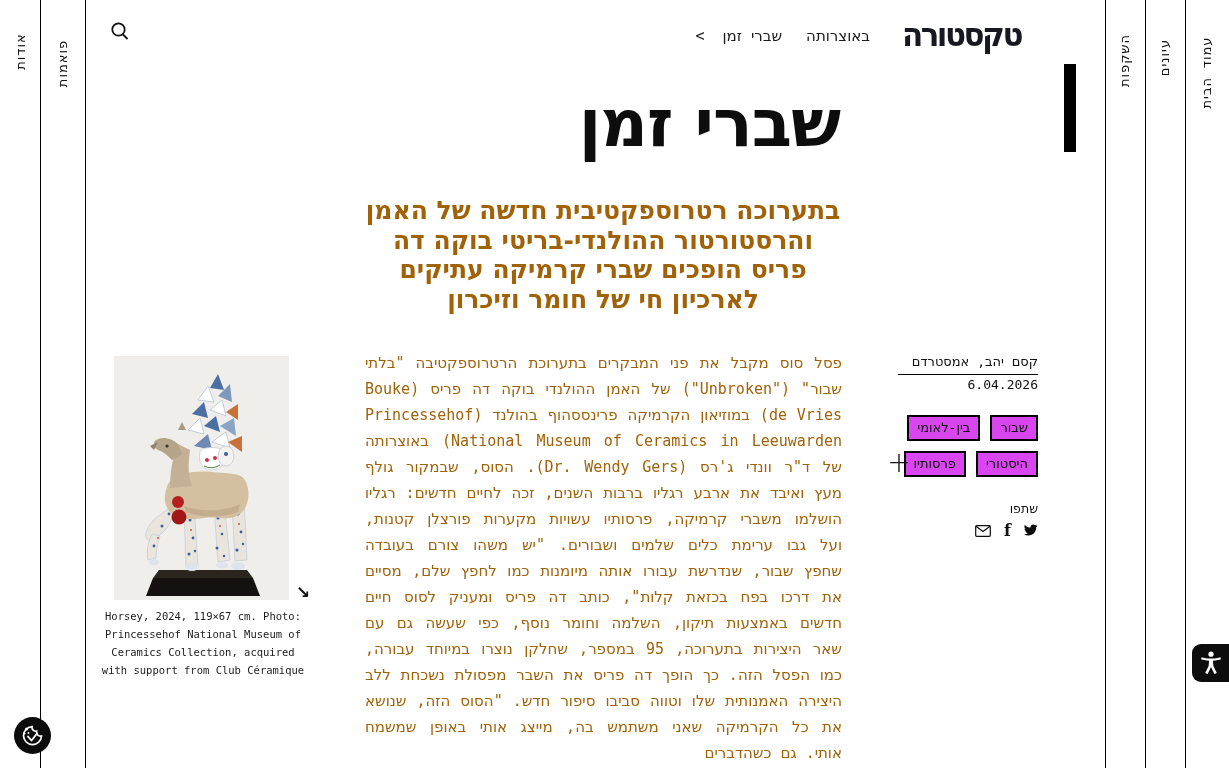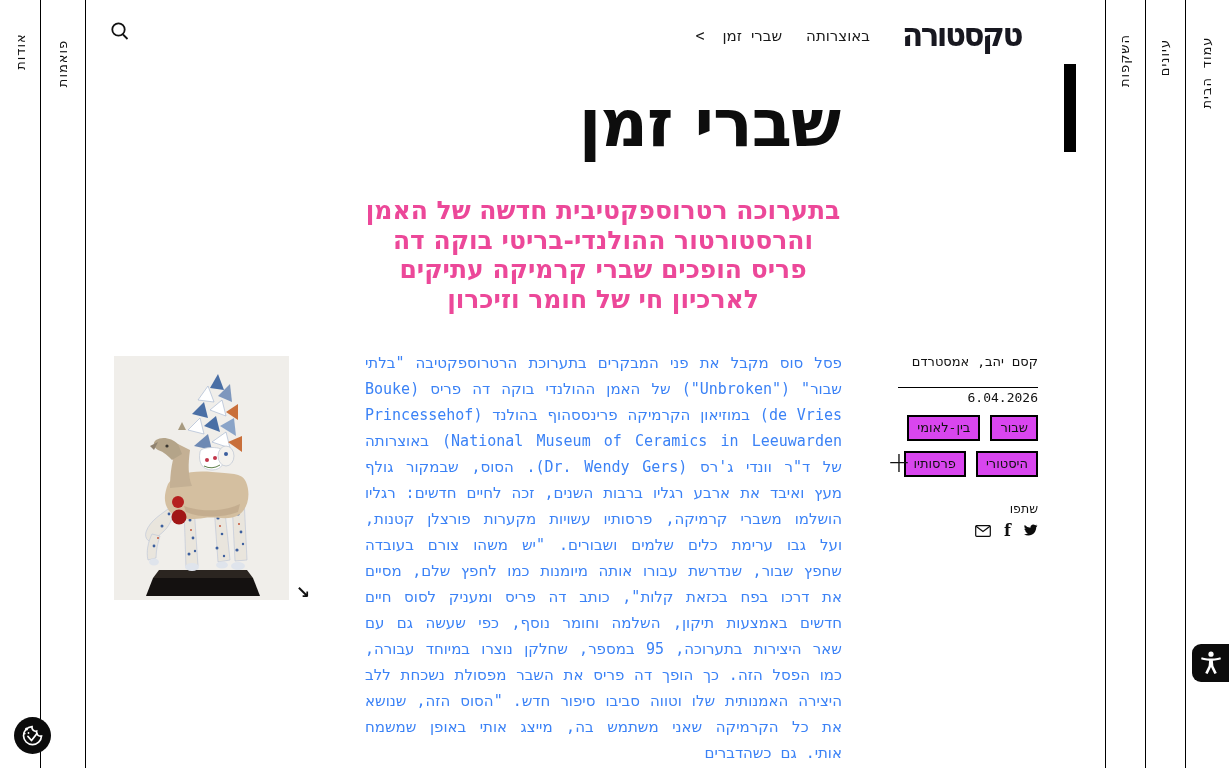--- a/index.html
+++ b/index.html
@@ -41,28 +41,28 @@
 
   
   .article-title {
     position:absolute; top:88px; right:389px; width:480px;
     direction:rtl; text-align:right;
     font-size:66px; font-weight:800; letter-spacing:-1px; color:#0d0d0d; line-height:1.1;
   }
   .article-subtitle {
     position:absolute; top:196px; left:362px; width:482px;
     direction:rtl; text-align:center;
-    font-size:25px; font-weight:700; color:#ec4899; line-height:29.5px;
+    font-size:25px; font-weight:700; color:#a16207; line-height:29.5px;
   }
 
   
   .byline { position:absolute; top:351px; right:191px; text-align:right; direction:rtl; }
   .byline .author {
     display:inline-block; font-family:"DejaVu Sans Mono","DejaVu Sans",monospace;
-    font-size:13px; border-bottom:1px solid #000; padding:0 0 18px 14px; cursor:pointer;
+    font-size:13px; border-bottom:1px solid #000; padding:0 0 5px 14px; cursor:pointer;
   }
   .byline .date {
     font-family:"DejaVu Sans Mono","DejaVu Sans",monospace;
     font-size:13px; margin-top:2px; direction:ltr;
   }
   .tags { position:absolute; top:415px; right:191px; width:160px; direction:rtl; }
   .tag-row { display:flex; gap:10px; justify-content:flex-start; margin-bottom:10px; }
   .tag {
     border:2px solid #000; padding:3px 8px 4px;
     font-family:"DejaVu Sans Mono","DejaVu Sans",monospace; font-size:13px;
@@ -88,21 +88,21 @@
     position:absolute; left:98px; top:607px; width:210px;
     font-family:"DejaVu Sans Mono","Liberation Mono",monospace;
     font-size:10.5px; line-height:18px; text-align:center; color:#1c1c1c;
   }
 
   
   .body-text {
     position:absolute; left:365px; top:350px; width:477px; height:418px; overflow:hidden;
     direction:rtl; text-align:justify;
     font-family:"DejaVu Sans Mono","DejaVu Sans",monospace;
-    font-size:15px; line-height:26px; color:#3b82f6;
+    font-size:15px; line-height:26px; color:#a16207;
   }
 
   
   .cookie-btn { position:absolute; left:14px; top:717px; width:37px; height:37px; cursor:pointer; }
   .a11y-btn {
     position:absolute; right:0; top:644px; width:37px; height:38px;
     background:#0c0c0c; border-radius:9px 0 0 9px; cursor:pointer;
     display:flex; align-items:center; justify-content:center;
   }
 </style>
@@ -249,20 +249,21 @@
 
       <path d="M86,96 c0,-6 24,-6 24,0 c2,10 -2,18 -12,18 c-10,0 -14,-8 -12,-18 z" fill="#ffffff" stroke="#c3cad6" stroke-width="0.8"></path>
       <circle cx="93" cy="104" r="2" fill="#c2364a"></circle>
         <circle cx="101" cy="102" r="2" fill="#c2364a"></circle>
       <path d="M90,110 q8,4 16,-1" stroke="#5d7f4a" stroke-width="1" fill="none"></path>
       <ellipse cx="112" cy="100" rx="8" ry="10" fill="#f4f2ee" stroke="#c3cad6" stroke-width="0.8"></ellipse>
       <circle cx="112" cy="98" r="2" fill="#3c5f9e"></circle>
     </svg>
   </div>
   <div class="expand-arrow" style="left:296px;top:582px;position:absolute">↘</div>
+  <div class="caption">Horsey, 2024, 119×67 cm. Photo: Princessehof National Museum of Ceramics Collection, acquired with support from Club Céramique</div>
 
   <div class="body-text">פסל סוס מקבל את פני המבקרים בתערוכת הרטרוספקטיבה "בלתי שבור" ("Unbroken") של האמן ההולנדי בוקה דה פריס (Bouke de Vries) במוזיאון הקרמיקה פרינססהוף בהולנד (Princessehof National Museum of Ceramics in Leeuwarden) באוצרותה של ד"ר וונדי ג'רס (Dr. Wendy Gers). הסוס, שבמקור גולף מעץ ואיבד את ארבע רגליו ברבות השנים, זכה לחיים חדשים: רגליו הושלמו משברי קרמיקה, פרסותיו עשויות מקערות פורצלן קטנות, ועל גבו ערימת כלים שלמים ושבורים. "יש משהו צורם בעובדה שחפץ שבור, שנדרשת עבורו אותה מיומנות כמו לחפץ שלם, מסיים את דרכו בפח בכזאת קלות", כותב דה פריס ומעניק לסוס חיים חדשים באמצעות תיקון, השלמה וחומר נוסף, כפי שעשה גם עם שאר היצירות בתערוכה, 95 במספר, שחלקן נוצרו במיוחד עבורה, כמו הפסל הזה. כך הופך דה פריס את השבר מפסולת נשכחת ללב היצירה האמנותית שלו וטווה סביבו סיפור חדש. "הסוס הזה, שנושא את כל הקרמיקה שאני משתמש בה, מייצג אותי באופן שמשמח אותי. גם כשהדברים</div>
 
   <div class="cookie-btn">
     <svg width="37" height="37" viewBox="0 0 37 37">
       <circle cx="18.5" cy="18.5" r="18.5" fill="#0c0c0c"></circle>
       <path d="M27.5,19 a9,9 0 1 1 -9.5,-9.4 a4,4 0 0 0 4.6,4.6 a4,4 0 0 0 4.9,4.8 z" fill="none" stroke="#ffffff" stroke-width="1.7"></path>
       <circle cx="12.5" cy="12" r="1.5" fill="#fff"></circle>
       <circle cx="10.5" cy="16.5" r="1.1" fill="#fff"></circle>
       <circle cx="14.5" cy="16" r="0.9" fill="#fff"></circle>

